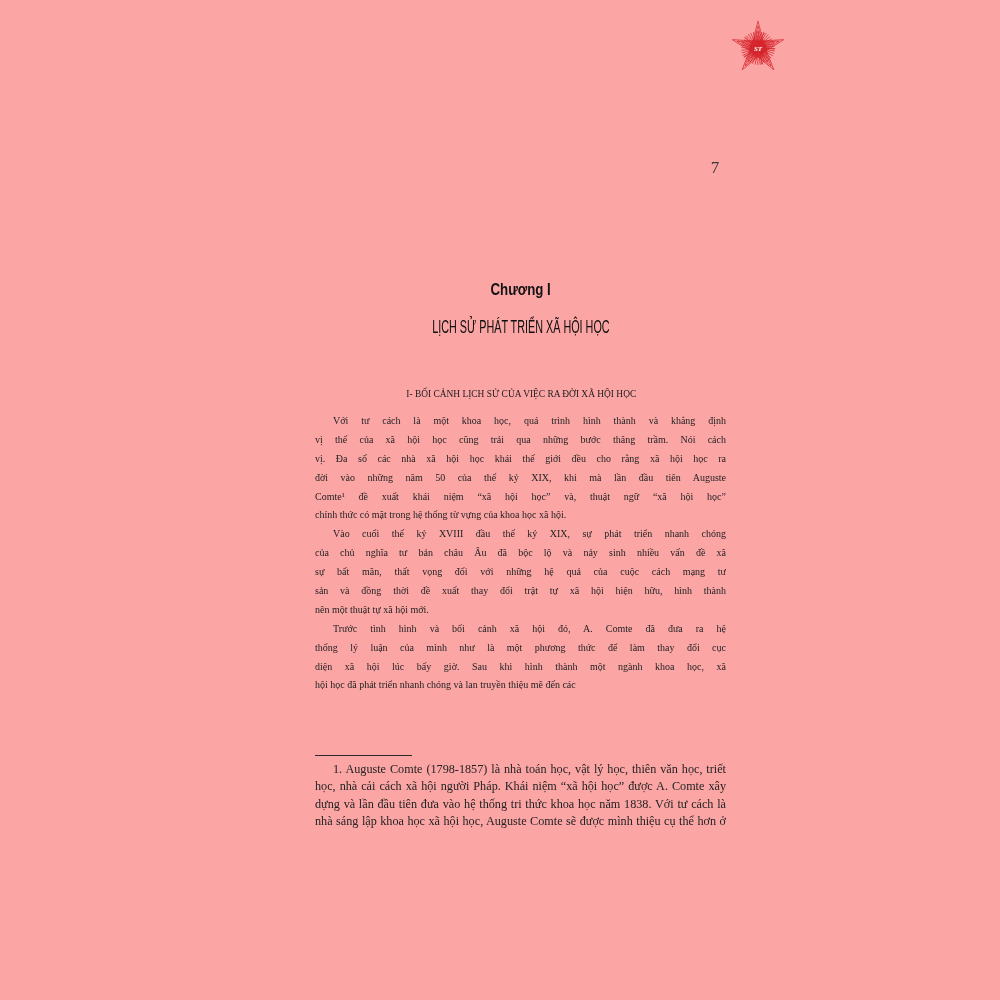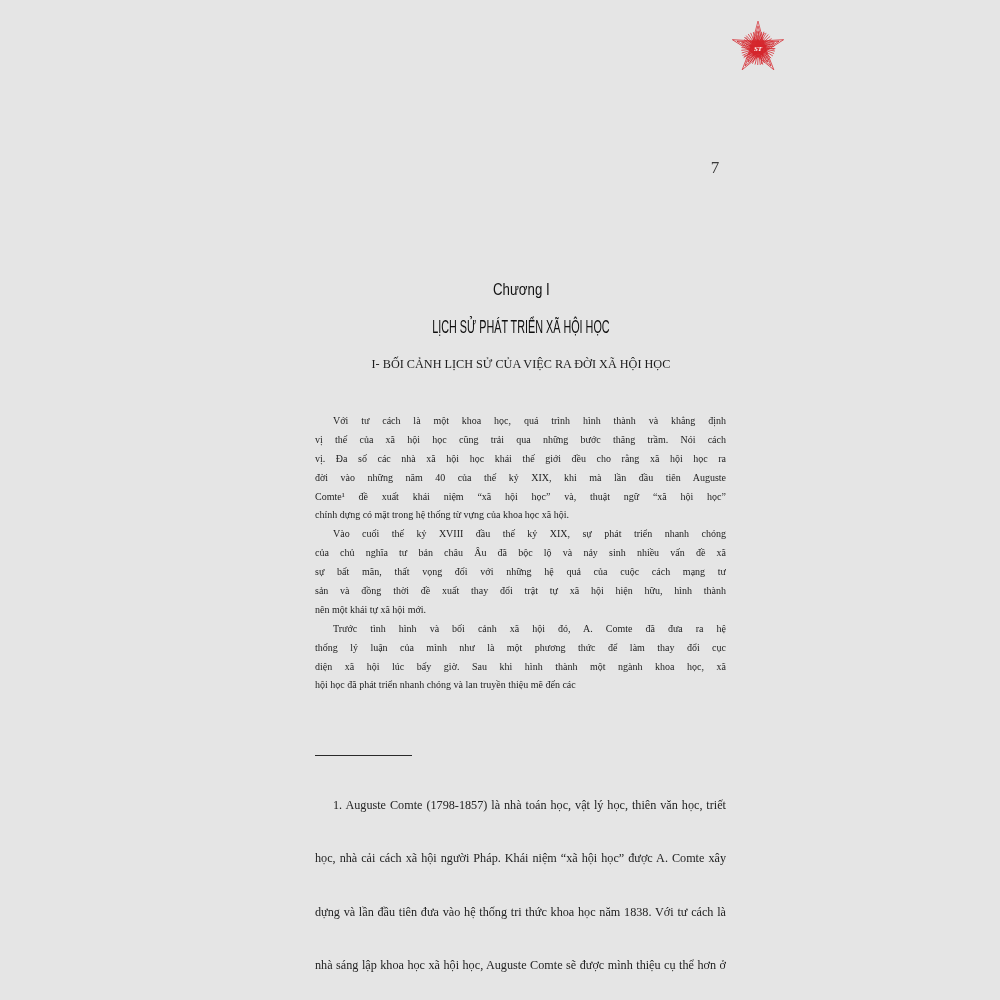--- a/index.html
+++ b/index.html
@@ -1,34 +1,34 @@
 <!DOCTYPE html>
 <html><head>
 <meta charset="utf-8">
 <style>
   html,body{margin:0;padding:0;background:#9a9a9a;}
   .page{
-    position:relative;width:1000px;height:1000px;background:#e5e5e5;
+    position:relative;width:1000px;height:1000px;background:#fca5a5;
     font-family:"Liberation Serif", serif;color:#262626;overflow:hidden;
     margin:0 auto;
   }
   
   .logo{position:absolute;left:726px;top:16px;width:64px;height:64px;}
   
   .pagenum{
     position:absolute;left:700px;top:158px;width:30px;
     font-size:17px;color:#3a3a3a;text-align:center;
   }
   
   .kicker,.title,.sectionhead{position:absolute;left:315px;width:412px;text-align:center;white-space:nowrap;}
-  .kicker{top:280px;font-family:"Liberation Sans",sans-serif;font-weight:normal;font-size:17px;color:#121212;}
+  .kicker{top:280px;font-family:"Liberation Sans",sans-serif;font-weight:bold;font-size:17px;color:#121212;}
   .kicker>span{display:inline-block;transform:scaleX(0.78);transform-origin:center;}
   .title{top:317px;font-family:"Liberation Sans",sans-serif;font-weight:normal;font-size:18px;color:#0e0e0e;}
   .title>span{display:inline-block;transform:scaleX(0.60);transform-origin:center;letter-spacing:0px;}
-  .sectionhead{top:356px;font-size:13px;color:#1c1c1c;}
+  .sectionhead{top:388px;font-size:10px;color:#1c1c1c;}
   .sectionhead>span{display:inline-block;transform:scaleX(0.94);transform-origin:center;}
   
   .bodytext{
     position:absolute;left:315px;top:412px;width:411px;
     font-size:10px;line-height:18.9px;color:#232323;font-family:Liberation Serif, serif;
   }
   .tline{
     height:18.9px;overflow:hidden;
     text-align:justify;text-align-last:justify;
   }
@@ -36,21 +36,21 @@
   .tline.last{text-align-last:left;}
   
   .fn-divider{
     position:absolute;left:315px;top:755px;width:97px;height:0;
     border-top:1.6px solid #2a2a2a;
   }
   .footnote{
     position:absolute;left:315px;top:761px;width:411px;
     font-size:12.2px;line-height:17.4px;color:#232323;
   }
-  .footnote .tline{height:17.4px;margin-top:36px;}
+  .footnote .tline{height:17.4px;}
   .footnote .tline.first{text-indent:18px;}
 </style>
 </head>
 <body>
 
 <div class="page">
 
   <svg class="logo" viewBox="-50 -50 100 100" xmlns="http://www.w3.org/2000/svg">
     <defs>
       <g id="sector" stroke="#d5252c" stroke-width="1.1" fill="none">
@@ -93,30 +93,30 @@
 
   <div class="sectionhead">
     <span>I- BỐI CẢNH LỊCH SỬ CỦA VIỆC RA ĐỜI XÃ HỘI HỌC</span>
   </div>
 
   <div class="bodytext">
     <div>
         <div class="tline first">Với tư cách là một khoa học, quá trình hình thành và khẳng định</div>
         <div class="tline">vị thế của xã hội học cũng trải qua những bước thăng trầm. Nói cách</div>
         <div class="tline">vị. Đa số các nhà xã hội học khái thế giới đều cho rằng xã hội học ra</div>
-        <div class="tline">đời vào những năm 40 của thế kỷ XIX, khi mà lần đầu tiên Auguste</div>
+        <div class="tline">đời vào những năm 50 của thế kỷ XIX, khi mà lần đầu tiên Auguste</div>
         <div class="tline">Comte¹ đề xuất khái niệm “xã hội học” và, thuật ngữ “xã hội học”</div>
-        <div class="tline last">chính dựng có mặt trong hệ thống từ vựng của khoa học xã hội.</div>
+        <div class="tline last">chính thức có mặt trong hệ thống từ vựng của khoa học xã hội.</div>
       </div>
     <div>
         <div class="tline first">Vào cuối thế kỷ XVIII đầu thế kỷ XIX, sự phát triển nhanh chóng</div>
         <div class="tline">của chủ nghĩa tư bản châu Âu đã bộc lộ và nảy sinh nhiều vấn đề xã</div>
         <div class="tline">sự bất mãn, thất vọng đối với những hệ quả của cuộc cách mạng tư</div>
         <div class="tline">sản và đồng thời đề xuất thay đổi trật tự xã hội hiện hữu, hình thành</div>
-        <div class="tline last">nên một khái tự xã hội mới.</div>
+        <div class="tline last">nên một thuật tự xã hội mới.</div>
       </div>
     <div>
         <div class="tline first">Trước tình hình và bối cảnh xã hội đó, A. Comte đã đưa ra hệ</div>
         <div class="tline">thống lý luận của mình như là một phương thức để làm thay đổi cục</div>
         <div class="tline">diện xã hội lúc bấy giờ. Sau khi hình thành một ngành khoa học, xã</div>
         <div class="tline last">hội học đã phát triển nhanh chóng và lan truyền thiệu mẽ đến các</div>
       </div>
   </div>
 
   <div class="fn-divider"></div>

